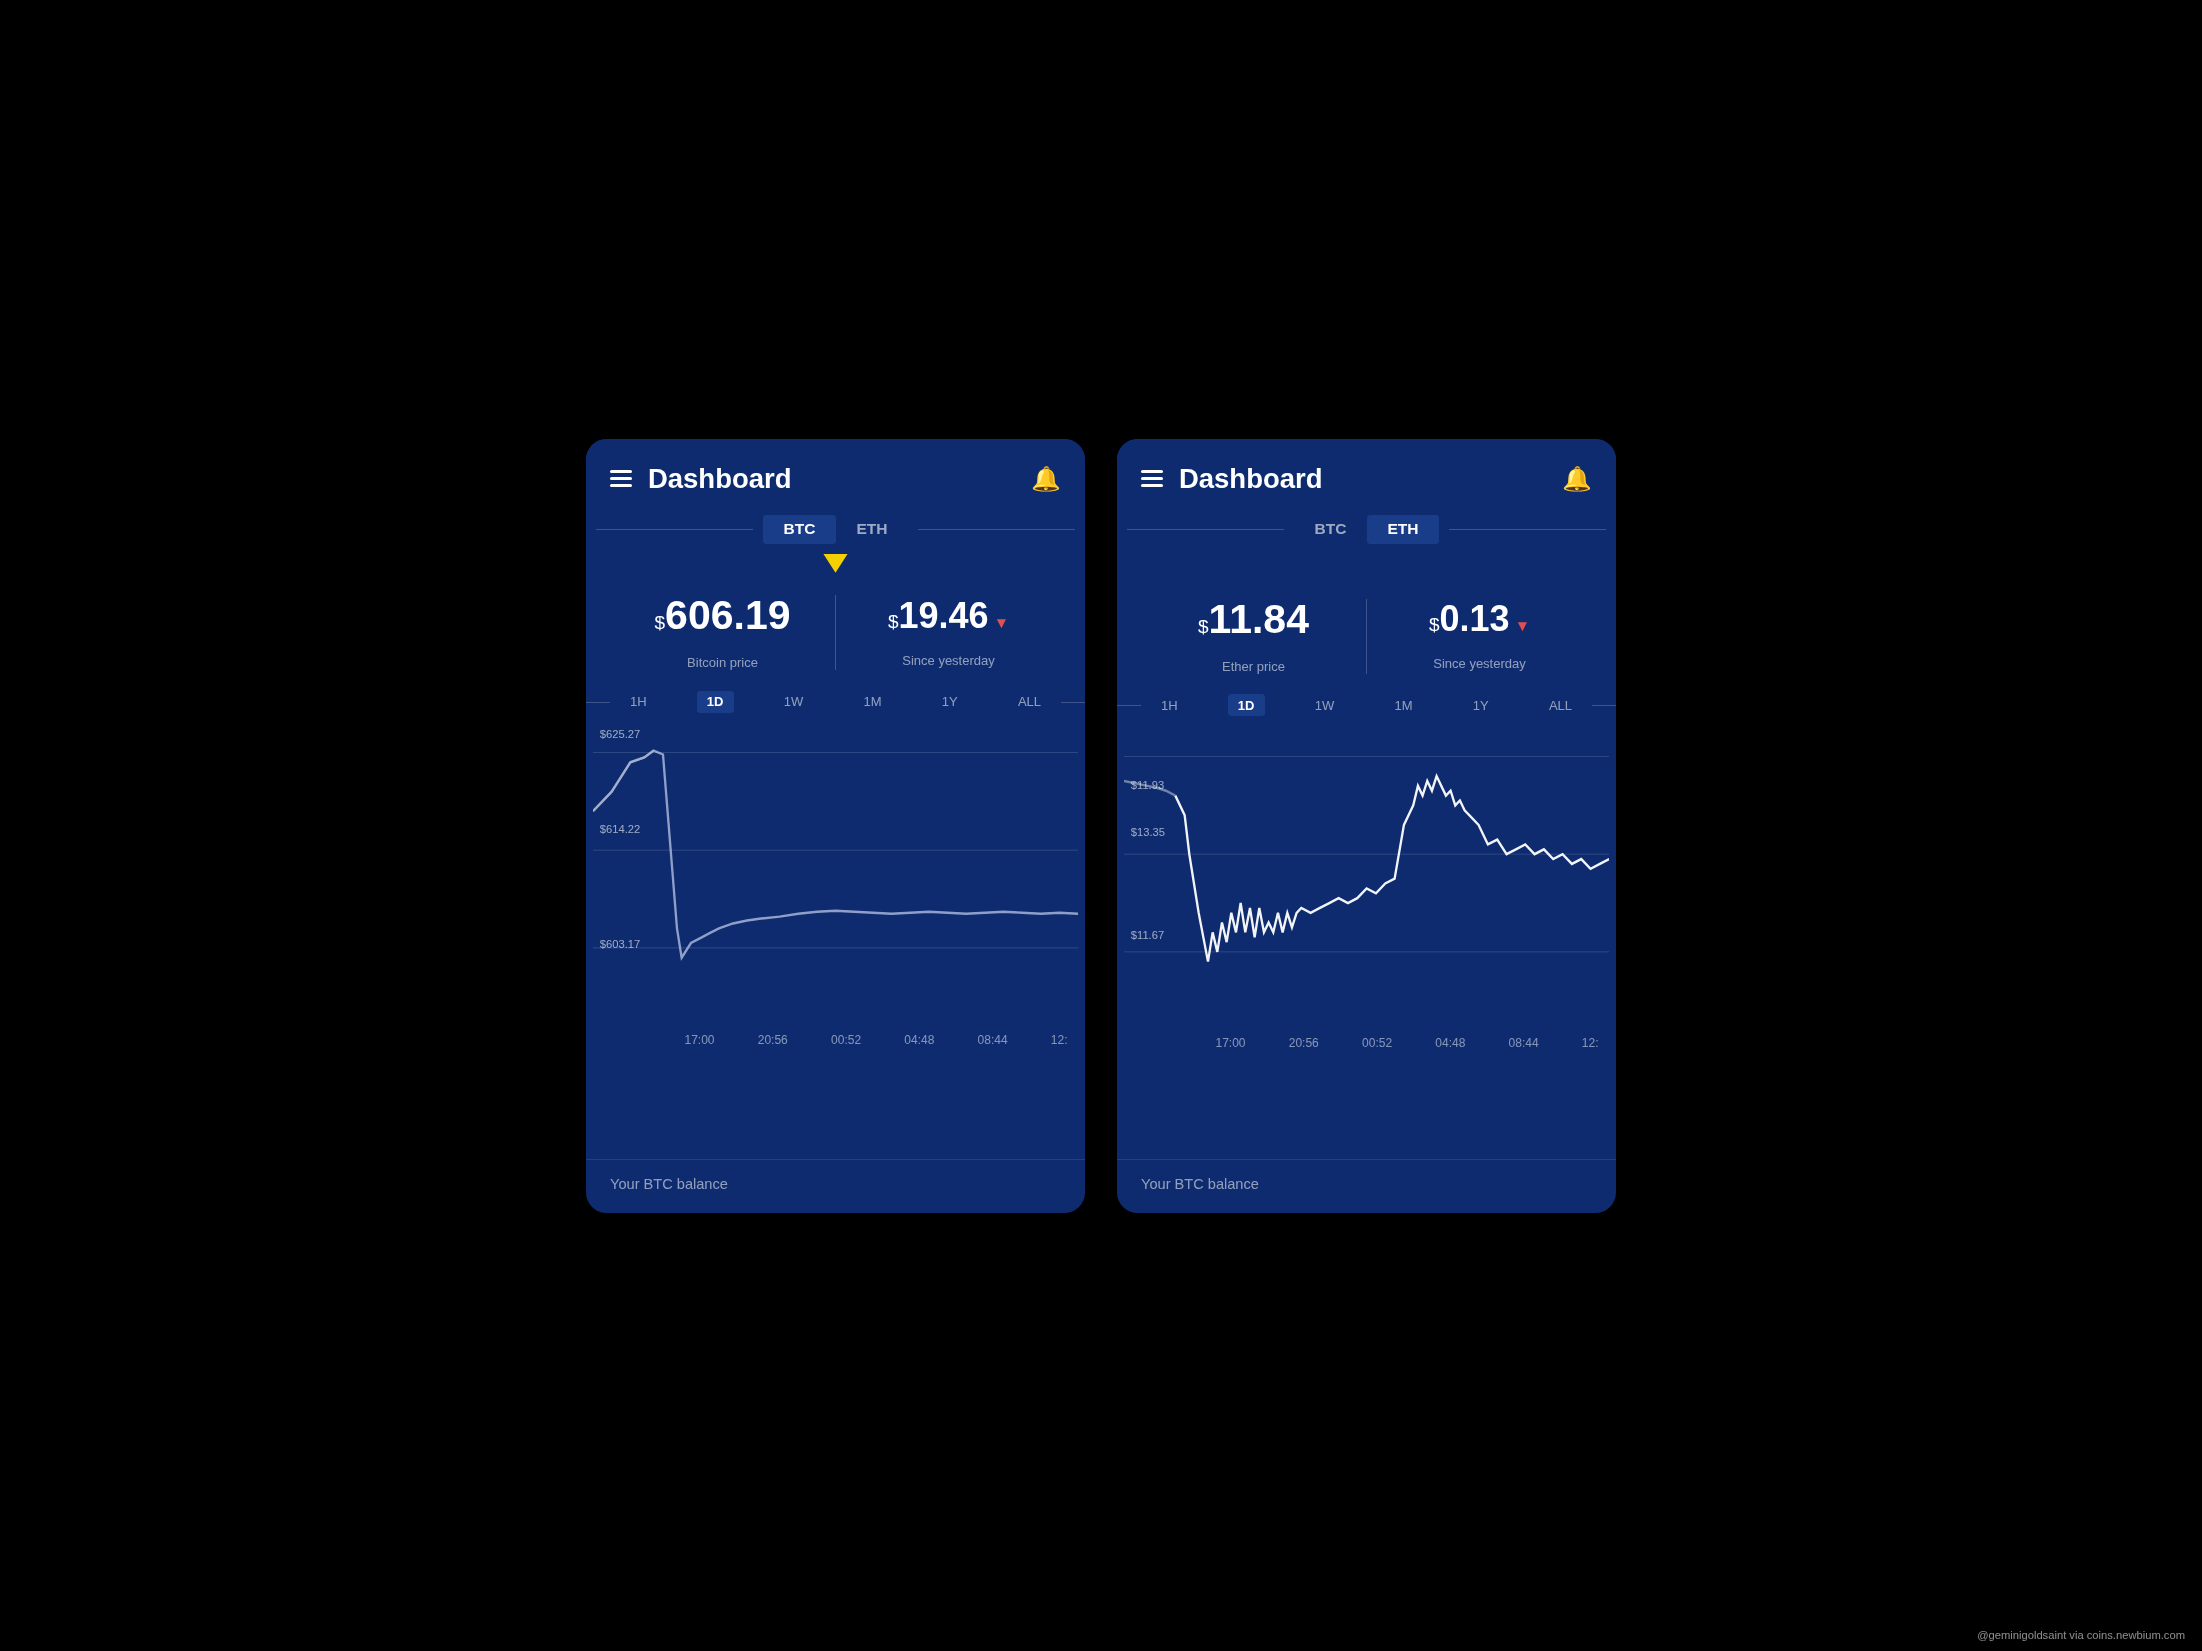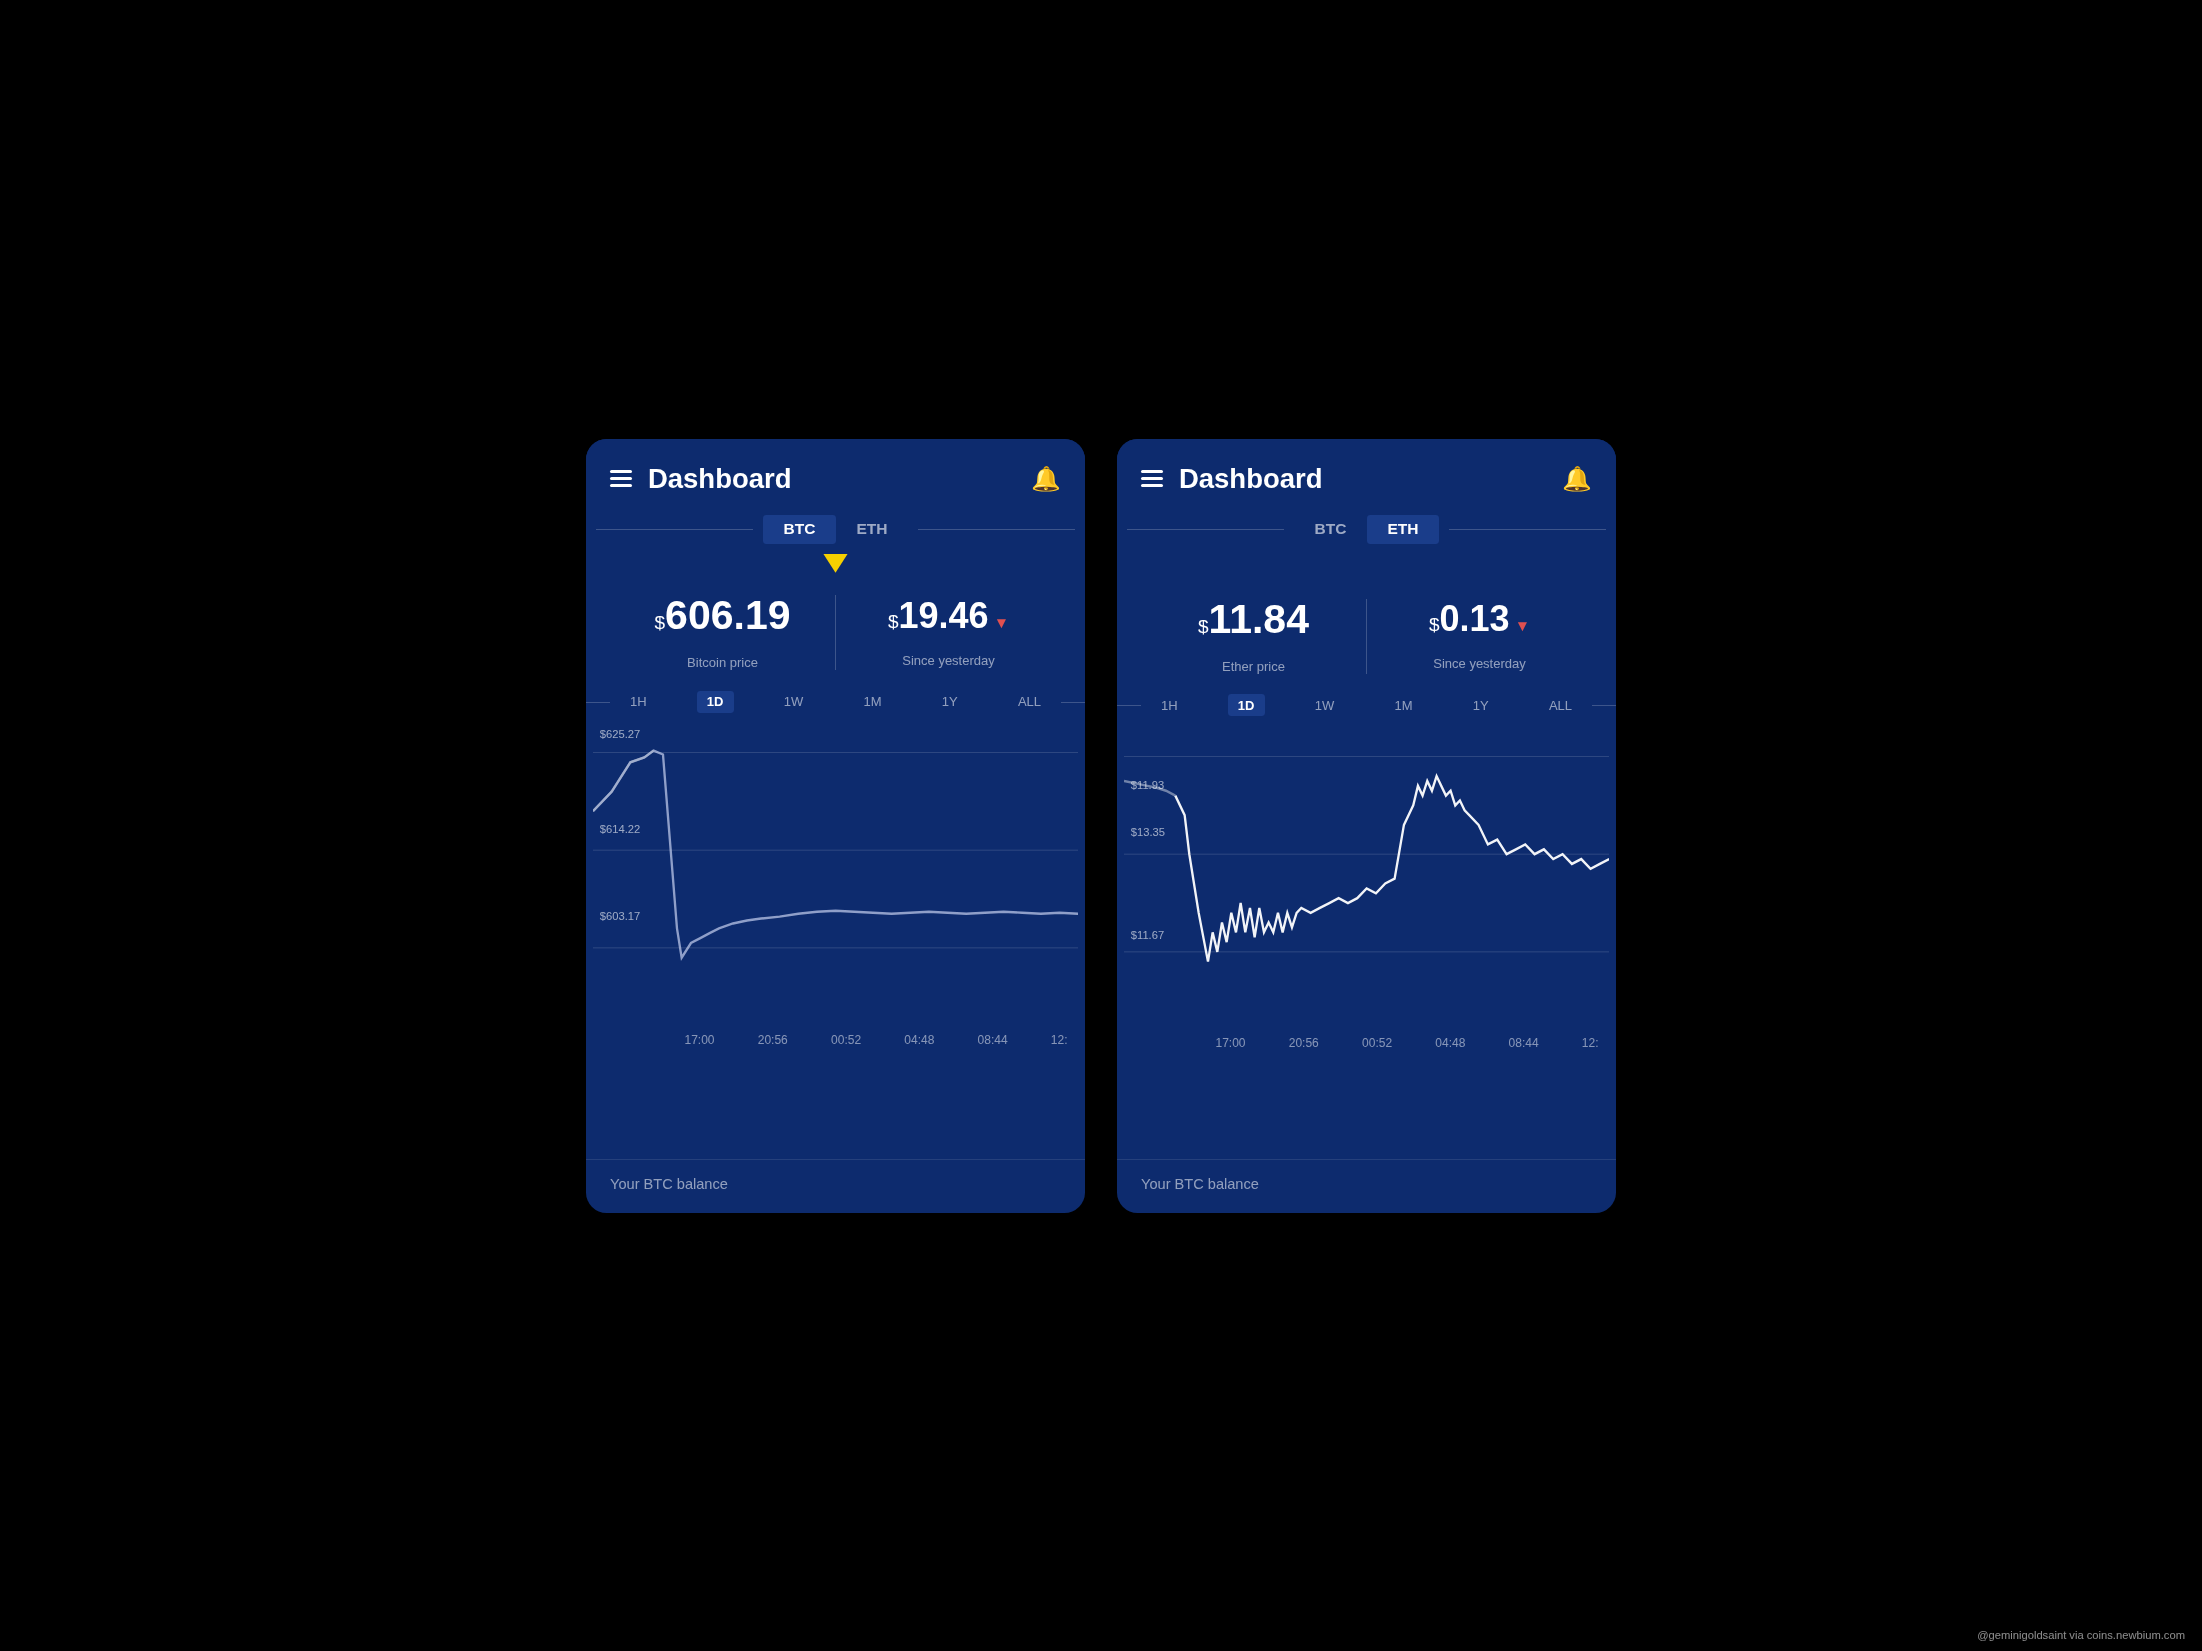--- a/index.html
+++ b/index.html
@@ -262,21 +262,21 @@
       <button class="tf-btn">1W</button>
       <button class="tf-btn">1M</button>
       <button class="tf-btn">1Y</button>
       <button class="tf-btn">ALL</button>
     </div>
 
     <div class="chart-area">
       
       <span class="chart-label" style="top:8.6px;left:6.9px;">$625.27</span>
       <span class="chart-label" style="top:103px;left:6.9px;">$614.22</span>
-      <span class="chart-label" style="top:190px;left:6.9px;">$603.17</span>
+      <span class="chart-label" style="top:218px;left:6.9px;">$603.17</span>
 
       <svg class="chart-svg" viewBox="0 0 520 300" preserveAspectRatio="none">
 
         <line x1="0" y1="20" x2="520" y2="20" stroke="rgba(255,255,255,0.15)" stroke-width="1"></line>
         <line x1="0" y1="120" x2="520" y2="120" stroke="rgba(255,255,255,0.15)" stroke-width="1"></line>
         <line x1="0" y1="220" x2="520" y2="220" stroke="rgba(255,255,255,0.15)" stroke-width="1"></line>
 
         <polyline fill="none" stroke="rgba(200,210,240,0.7)" stroke-width="2.5" points="0,80 20,60 40,30 55,25 65,18 75,22 90,200 95,230 105,215 115,210 125,205 135,200 150,195 165,192 180,190 200,188 220,185 240,183 260,182 280,183 300,184 320,185 340,184 360,183 380,184 400,185 420,184 440,183 460,184 480,185 500,184 520,185"></polyline>
 
         <polyline fill="none" stroke="rgba(180,190,210,0.5)" stroke-width="2.5" points="0,80 20,60 40,30 55,25 65,18"></polyline>

